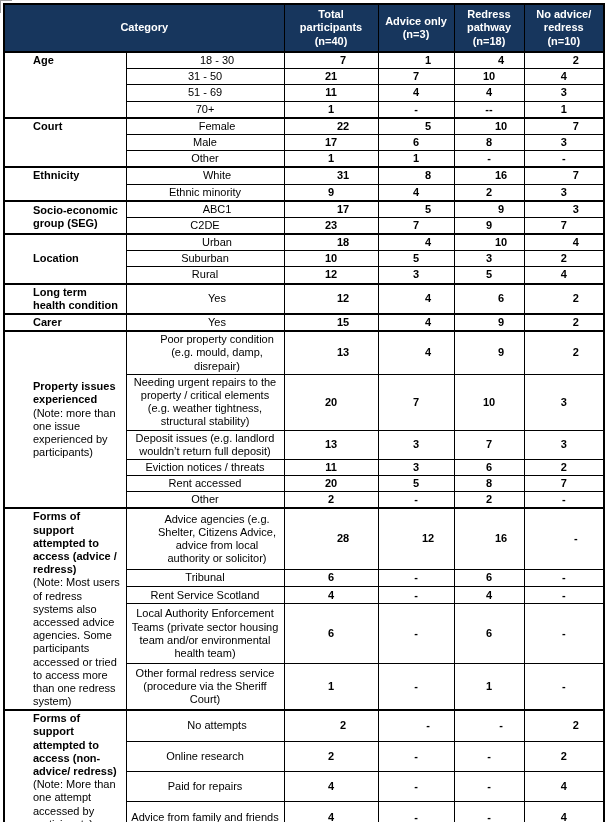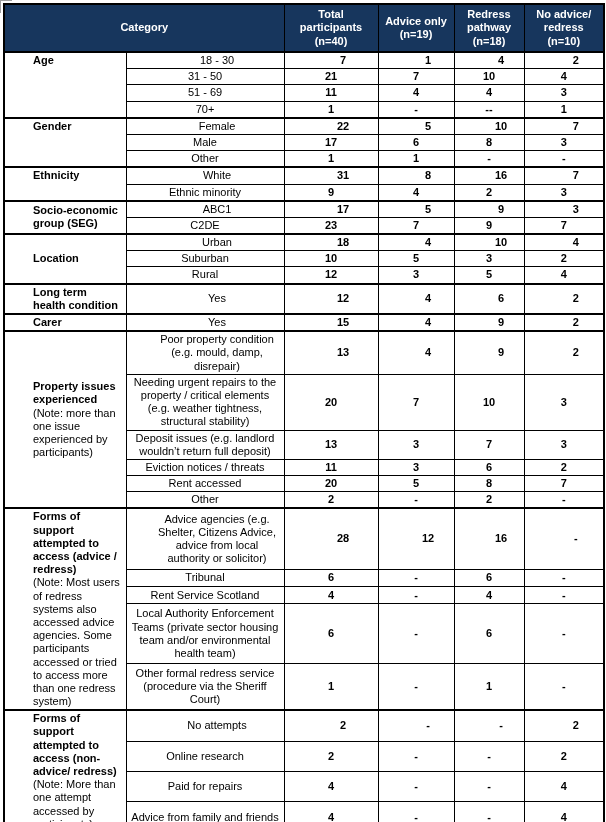--- a/index.html
+++ b/index.html
@@ -88,21 +88,21 @@
       <col style="width:158px">
       <col style="width:94px">
       <col style="width:76px">
       <col style="width:70px">
       <col style="width:80px">
     </colgroup>
     <thead>
       <tr id="head-row">
         <th colspan="2">Category</th>
       <th>Total participants (n=40)</th>
-          <th>Advice only (n=19)</th>
+          <th>Advice only (n=3)</th>
           <th>Redress pathway (n=18)</th>
           <th>No advice/ redress (n=10)</th>
         </tr>
     </thead>
     <tbody id="table-body">
         <tr class="section-start">
           <td class="cat-cell valign-top" rowspan="4">
             <div class="cat-title">Age</div>
           </td>
           <td class="sub-cell">18 - 30</td>
@@ -127,21 +127,21 @@
         </tr>
         <tr>
           <td class="sub-cell">70+</td>
           <td class="num-cell">1</td>
           <td class="num-cell">-</td>
           <td class="num-cell">--</td>
           <td class="num-cell">1</td>
         </tr>
         <tr class="section-start">
           <td class="cat-cell valign-top" rowspan="3">
-            <div class="cat-title">Gender</div>
+            <div class="cat-title">Court</div>
           </td>
           <td class="sub-cell">Female</td>
           <td class="num-cell">22</td>
           <td class="num-cell">5</td>
           <td class="num-cell">10</td>
           <td class="num-cell">7</td>
         </tr>
         <tr>
           <td class="sub-cell">Male</td>
           <td class="num-cell">17</td>

